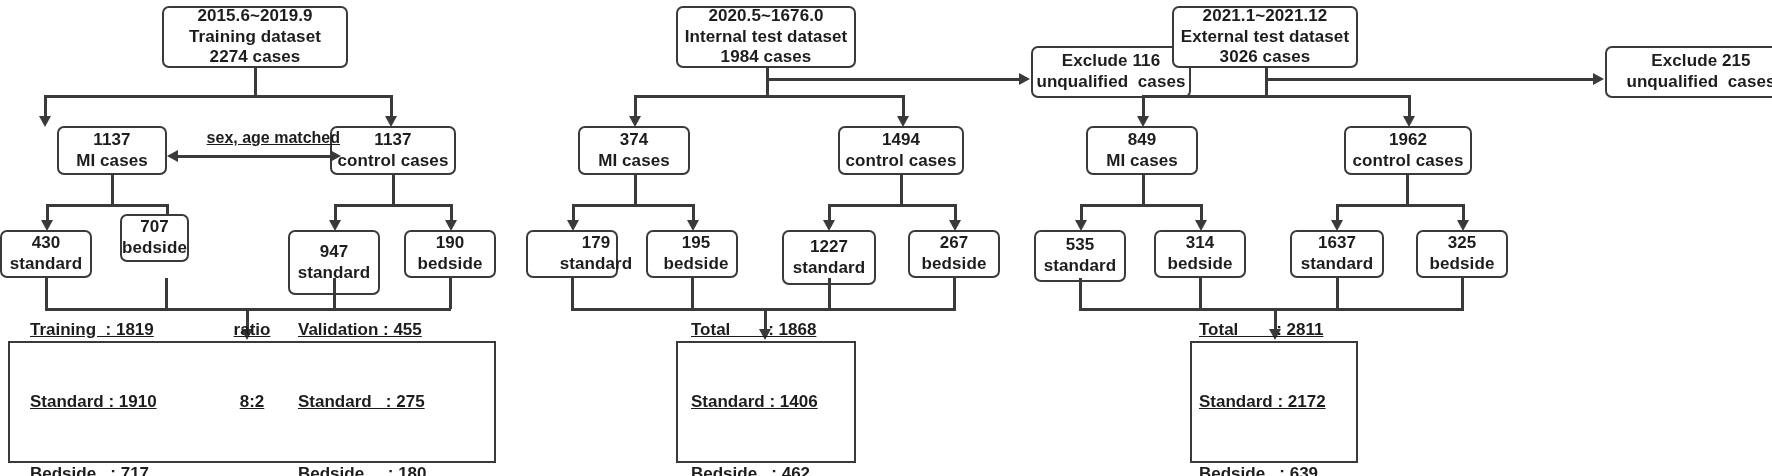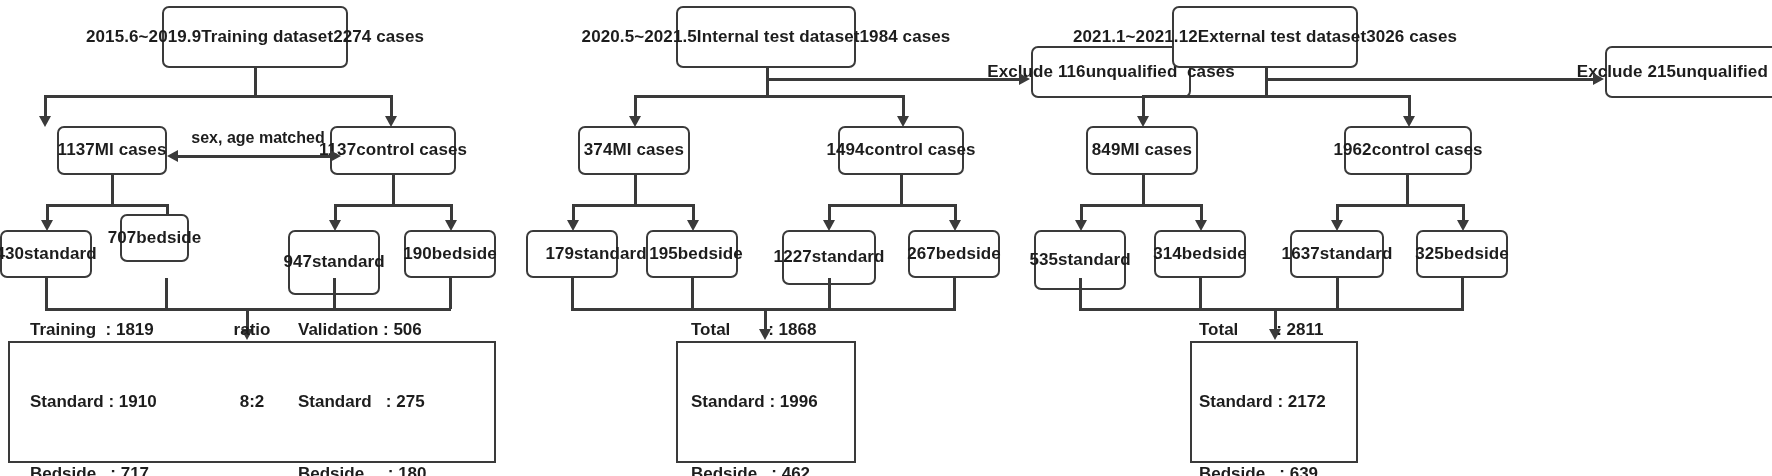--- a/index.html
+++ b/index.html
@@ -18,20 +18,21 @@
     overflow: hidden;
   }
   
   .node {
     position: absolute;
     box-sizing: border-box;
     border: 2.5px solid #3a3a3a;
     border-radius: 7px;
     background: #ffffff;
     display: flex;
+    flex-direction: column;
     align-items: center;
     justify-content: center;
     text-align: center;
     color: #1d1d1d;
     font-weight: bold;
     line-height: 1.22;
     letter-spacing: 0.1px;
   }
   .node .ln { display: block; white-space: pre; }
 
@@ -53,21 +54,21 @@
     display: flex;
     align-items: center;
   }
   .summary .cols {
     display: flex;
     flex-direction: row;
     width: 100%;
     justify-content: center;
   }
   .summary .col { white-space: pre; }
-  .summary .col .ln { display: block; }
+  .summary .col .ln { display: block; text-decoration: underline; }
 
   
   .ln-h, .ln-v {
     position: absolute;
     background: #3a3a3a;
   }
   .ln-h { height: 2.5px; }
   .ln-v { width: 2.5px; }
 
   .arrow-d, .arrow-r, .arrow-l {
@@ -88,21 +89,22 @@
     border-top: 6px solid transparent;
     border-bottom: 6px solid transparent;
     border-right: 11px solid #3a3a3a;
   }
   .edge-label {
     position: absolute;
     font-size: 16px;
     font-weight: bold;
     color: #1d1d1d;
     white-space: nowrap;
-    text-align: center;
+    text-align: right;
+    text-decoration: underline;
   }
 </style>
 </head>
 <body>
 
 <div id="canvas">
 
   <div class="node head" style="left:162px; top:6px; width:186px; height:62px;">
     <span class="ln">2015.6~2019.9</span>
     <span class="ln">Training dataset</span>
@@ -175,29 +177,29 @@
         <span class="ln">Training  : 1819</span>
         <span class="ln">Standard : 1910</span>
         <span class="ln">Bedside   : 717</span>
       </div>
       <div class="col" style="width:92px; text-align:center;">
         <span class="ln">ratio</span>
         <span class="ln">8:2</span>
         <span class="ln"></span>
       </div>
       <div class="col" style="width:176px;">
-        <span class="ln">Validation : 506</span>
+        <span class="ln">Validation : 455</span>
         <span class="ln">Standard   : 275</span>
         <span class="ln">Bedside     : 180</span>
       </div>
     </div>
   </div>
 
   <div class="node head" style="left:676px; top:6px; width:180px; height:62px;">
-    <span class="ln">2020.5~2021.5</span>
+    <span class="ln">2020.5~1676.0</span>
     <span class="ln">Internal test dataset</span>
     <span class="ln">1984 cases</span>
   </div>
 
   <div class="node exclude" style="left:1031px; top:46px; width:160px; height:52px;">
     <span class="ln">Exclude 116</span>
     <span class="ln">unqualified  cases</span>
   </div>
   <div class="ln-v" style="left:766px; top:68px; height:28px;"></div>
   <div class="ln-h" style="left:766px; top:78px; width:254px;"></div>
@@ -254,21 +256,21 @@
   <div class="ln-v" style="left:828px; top:278px; height:31px;"></div>
   <div class="ln-v" style="left:953px; top:278px; height:31px;"></div>
   <div class="ln-h" style="left:571px; top:308px; width:385px;"></div>
   <div class="ln-v" style="left:764px; top:308px; height:23px;"></div>
   <div class="arrow-d" style="left:759px; top:329px;"></div>
 
   <div class="summary" style="left:676px; top:341px; width:180px; height:122px;">
     <div class="cols">
       <div class="col" style="width:150px;">
         <span class="ln">Total        : 1868</span>
-        <span class="ln">Standard : 1996</span>
+        <span class="ln">Standard : 1406</span>
         <span class="ln">Bedside   : 462</span>
       </div>
     </div>
   </div>
 
   <div class="node head" style="left:1172px; top:6px; width:186px; height:62px;">
     <span class="ln">2021.1~2021.12</span>
     <span class="ln">External test dataset</span>
     <span class="ln">3026 cases</span>
   </div>
@@ -303,21 +305,21 @@
   <div class="arrow-d" style="left:1075px; top:220px;"></div>
   <div class="arrow-d" style="left:1195px; top:220px;"></div>
 
   <div class="ln-v" style="left:1406px; top:175px; height:30px;"></div>
   <div class="ln-h" style="left:1336px; top:204px; width:128px;"></div>
   <div class="ln-v" style="left:1336px; top:204px; height:17px;"></div>
   <div class="ln-v" style="left:1462px; top:204px; height:17px;"></div>
   <div class="arrow-d" style="left:1331px; top:220px;"></div>
   <div class="arrow-d" style="left:1457px; top:220px;"></div>
 
-  <div class="node leaf" style="left:1034px; top:230px; width:92px; height:60px;">
+  <div class="node leaf" style="left:1034px; top:230px; width:92px; height:52px;">
     <span class="ln">535</span>
     <span class="ln">standard</span>
   </div>
   <div class="node leaf" style="left:1154px; top:230px; width:92px; height:48px;">
     <span class="ln">314</span>
     <span class="ln">bedside</span>
   </div>
   <div class="node leaf" style="left:1290px; top:230px; width:94px; height:48px;">
     <span class="ln">1637</span>
     <span class="ln">standard</span>

